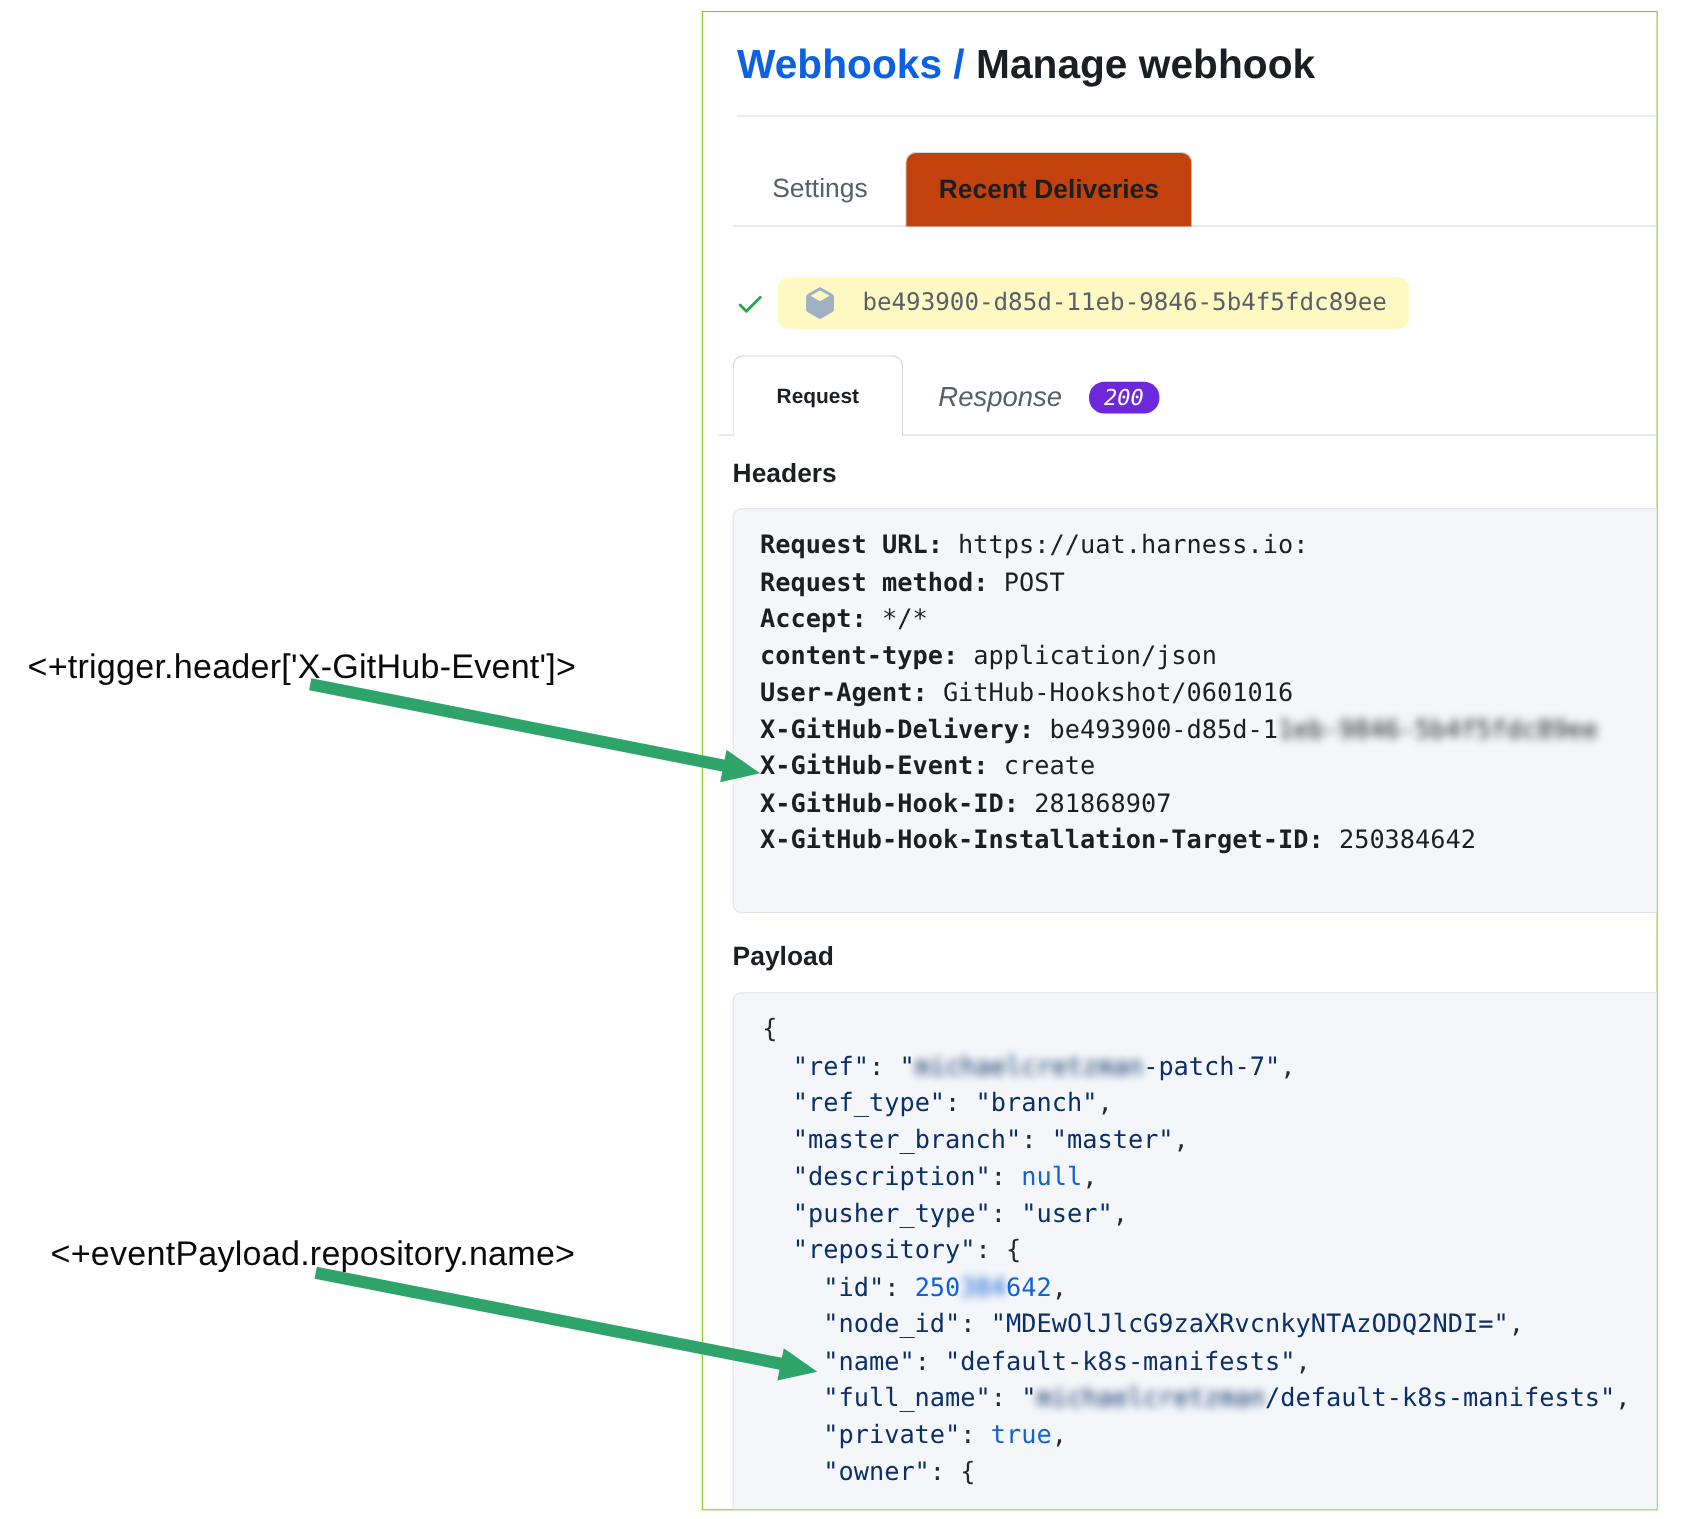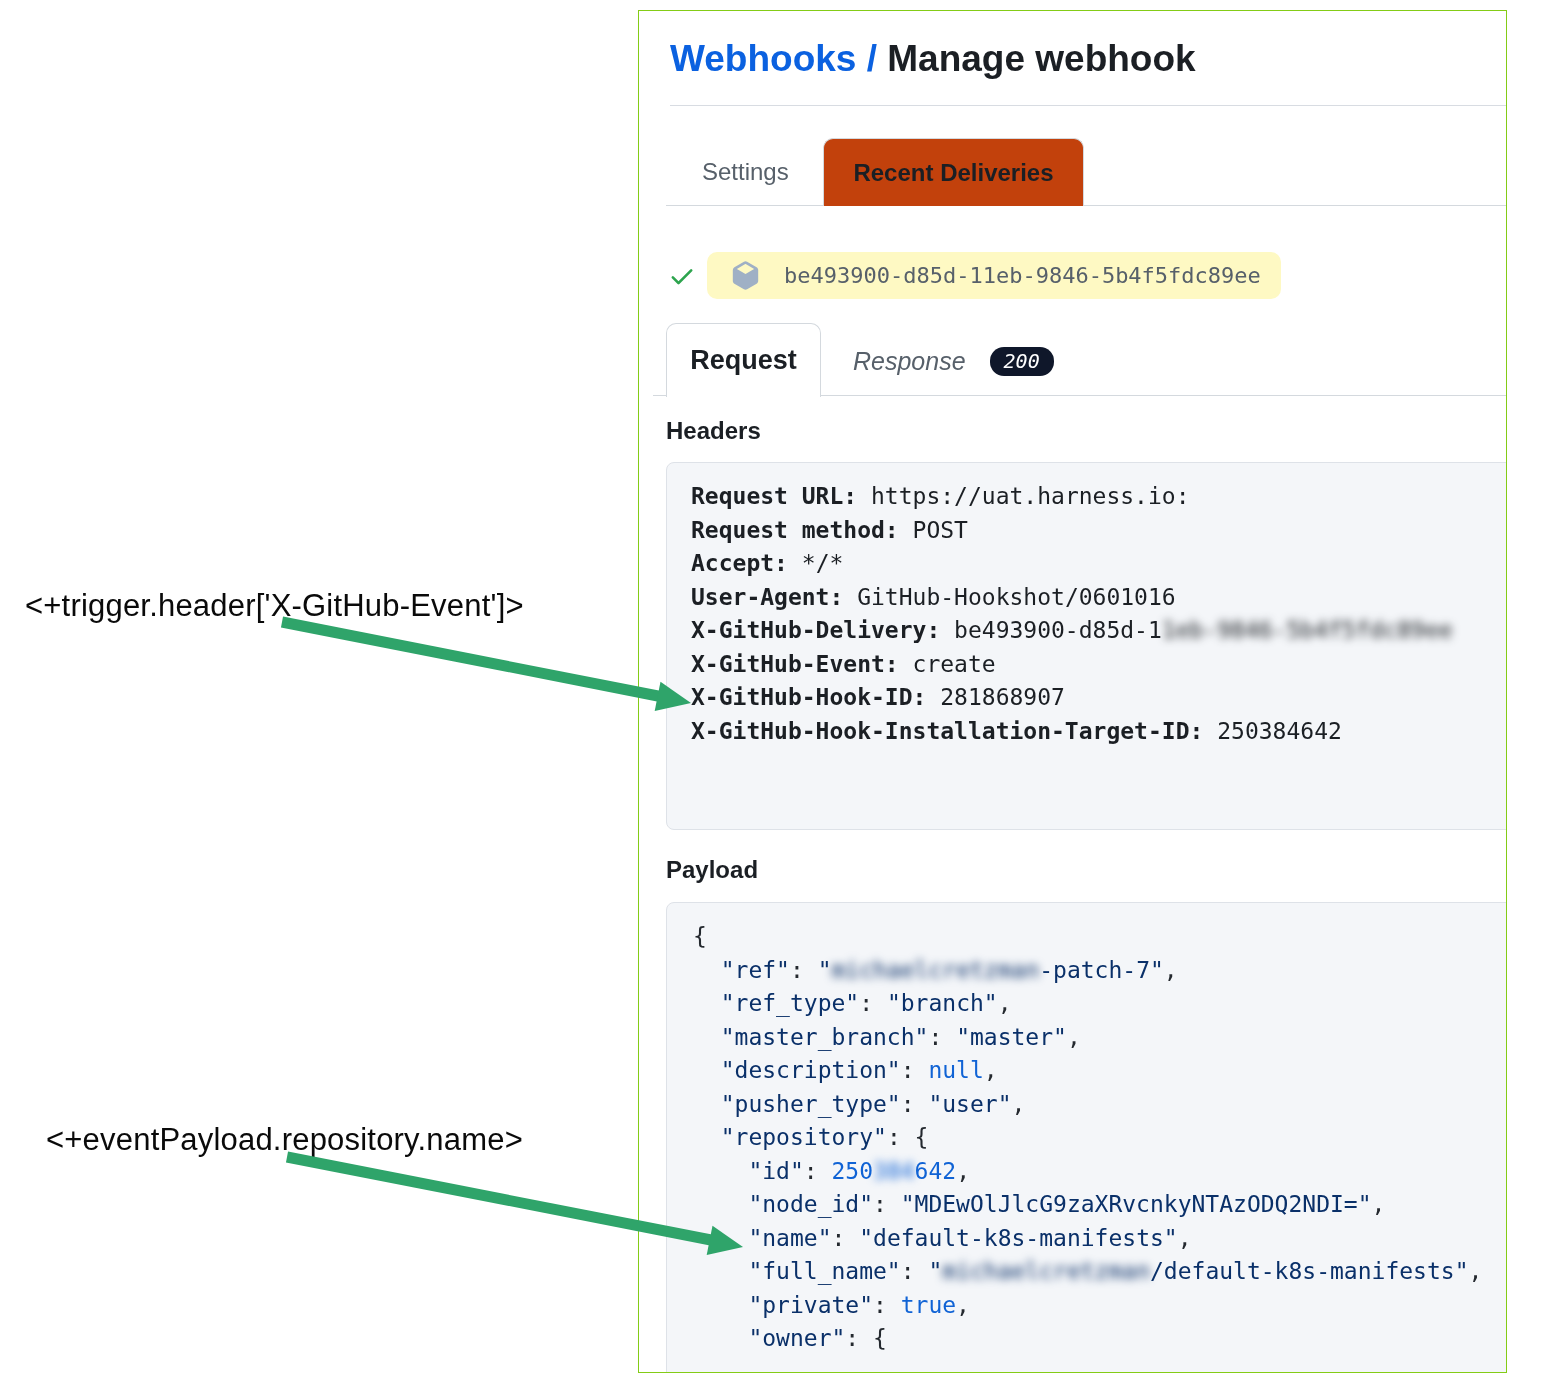--- a/index.html
+++ b/index.html
@@ -45,26 +45,26 @@
   }
   .package-icon { width:29px; height:29px; margin-right:24px; flex:none; }
   .delivery-guid { font-family:"DejaVu Sans Mono", monospace; font-size:22px; color:#57606a; white-space:nowrap; }
 
   
   .subtab-line { position:absolute; left:14px; right:0; top:384px; height:1px; background:#d4d9de; z-index:1; }
   .subtab-request {
     position:absolute; left:27px; top:312px; width:155px; height:74px; z-index:2;
     background:#ffffff; border:1px solid #d4d9de; border-bottom:none; border-radius:10px 10px 0 0;
     display:flex; align-items:center; justify-content:center;
-    font-size:27px; font-weight:600; color:#1b1f24; cursor:pointer;
+    font-size:19px; font-weight:600; color:#1b1f24; cursor:pointer;
   }
   .subtab-response { position:absolute; left:214px; top:336px; display:flex; align-items:center; cursor:pointer;font-style:italic; }
   .subtab-response .resp-label { font-size:25px; color:#57606a; }
   .status-badge {
-    margin-left:24px; background:#0f172a; color:#ffffff; border-radius:14px;
+    margin-left:24px; background:#6d28d9; color:#ffffff; border-radius:14px;
     font-family:"DejaVu Sans Mono", monospace; font-size:20px; padding:4px 14px 5px 14px; line-height:20px;
   }
 
   
   .section-heading { position:absolute; font-size:24px; font-weight:700; color:#1b1f24; }
   .code-box {
     position:absolute; left:27px; right:-12px; background:#f4f6f9;
     border:1px solid #dee2e8; border-radius:8px; overflow:hidden;
   }
   #headers-box { top:451px; height:368px; padding:17px 10px 0 24px; }
@@ -117,20 +117,21 @@
       <span class="resp-label">Response</span>
       <span class="status-badge">200</span>
     </div>
 
     <div class="section-heading" style="left:27px; top:406px;">Headers</div>
     <div class="code-box" id="headers-box">
       <div>
           <div class="code-line"><span class="hkey">Request URL:</span><span> https://uat.harness.io:</span></div>
           <div class="code-line"><span class="hkey">Request method:</span><span> POST</span></div>
           <div class="code-line"><span class="hkey">Accept:</span><span> */*</span></div>
+          <div class="code-line"><span class="hkey">content-type:</span><span> application/json</span></div>
           <div class="code-line"><span class="hkey">User-Agent:</span><span> GitHub-Hookshot/0601016</span></div>
           <div class="code-line"><span class="hkey">X-GitHub-Delivery:</span><span> be493900-d85d-1</span><span class="blur">1eb-9846-5b4f5fdc89ee</span></div>
           <div class="code-line"><span class="hkey">X-GitHub-Event:</span><span> create</span></div>
           <div class="code-line"><span class="hkey">X-GitHub-Hook-ID:</span><span> 281868907</span></div>
           <div class="code-line"><span class="hkey">X-GitHub-Hook-Installation-Target-ID:</span><span> 250384642</span></div>
         </div>
     </div>
 
     <div class="section-heading" style="left:27px; top:845px;">Payload</div>
     <div class="code-box" id="payload-box">

